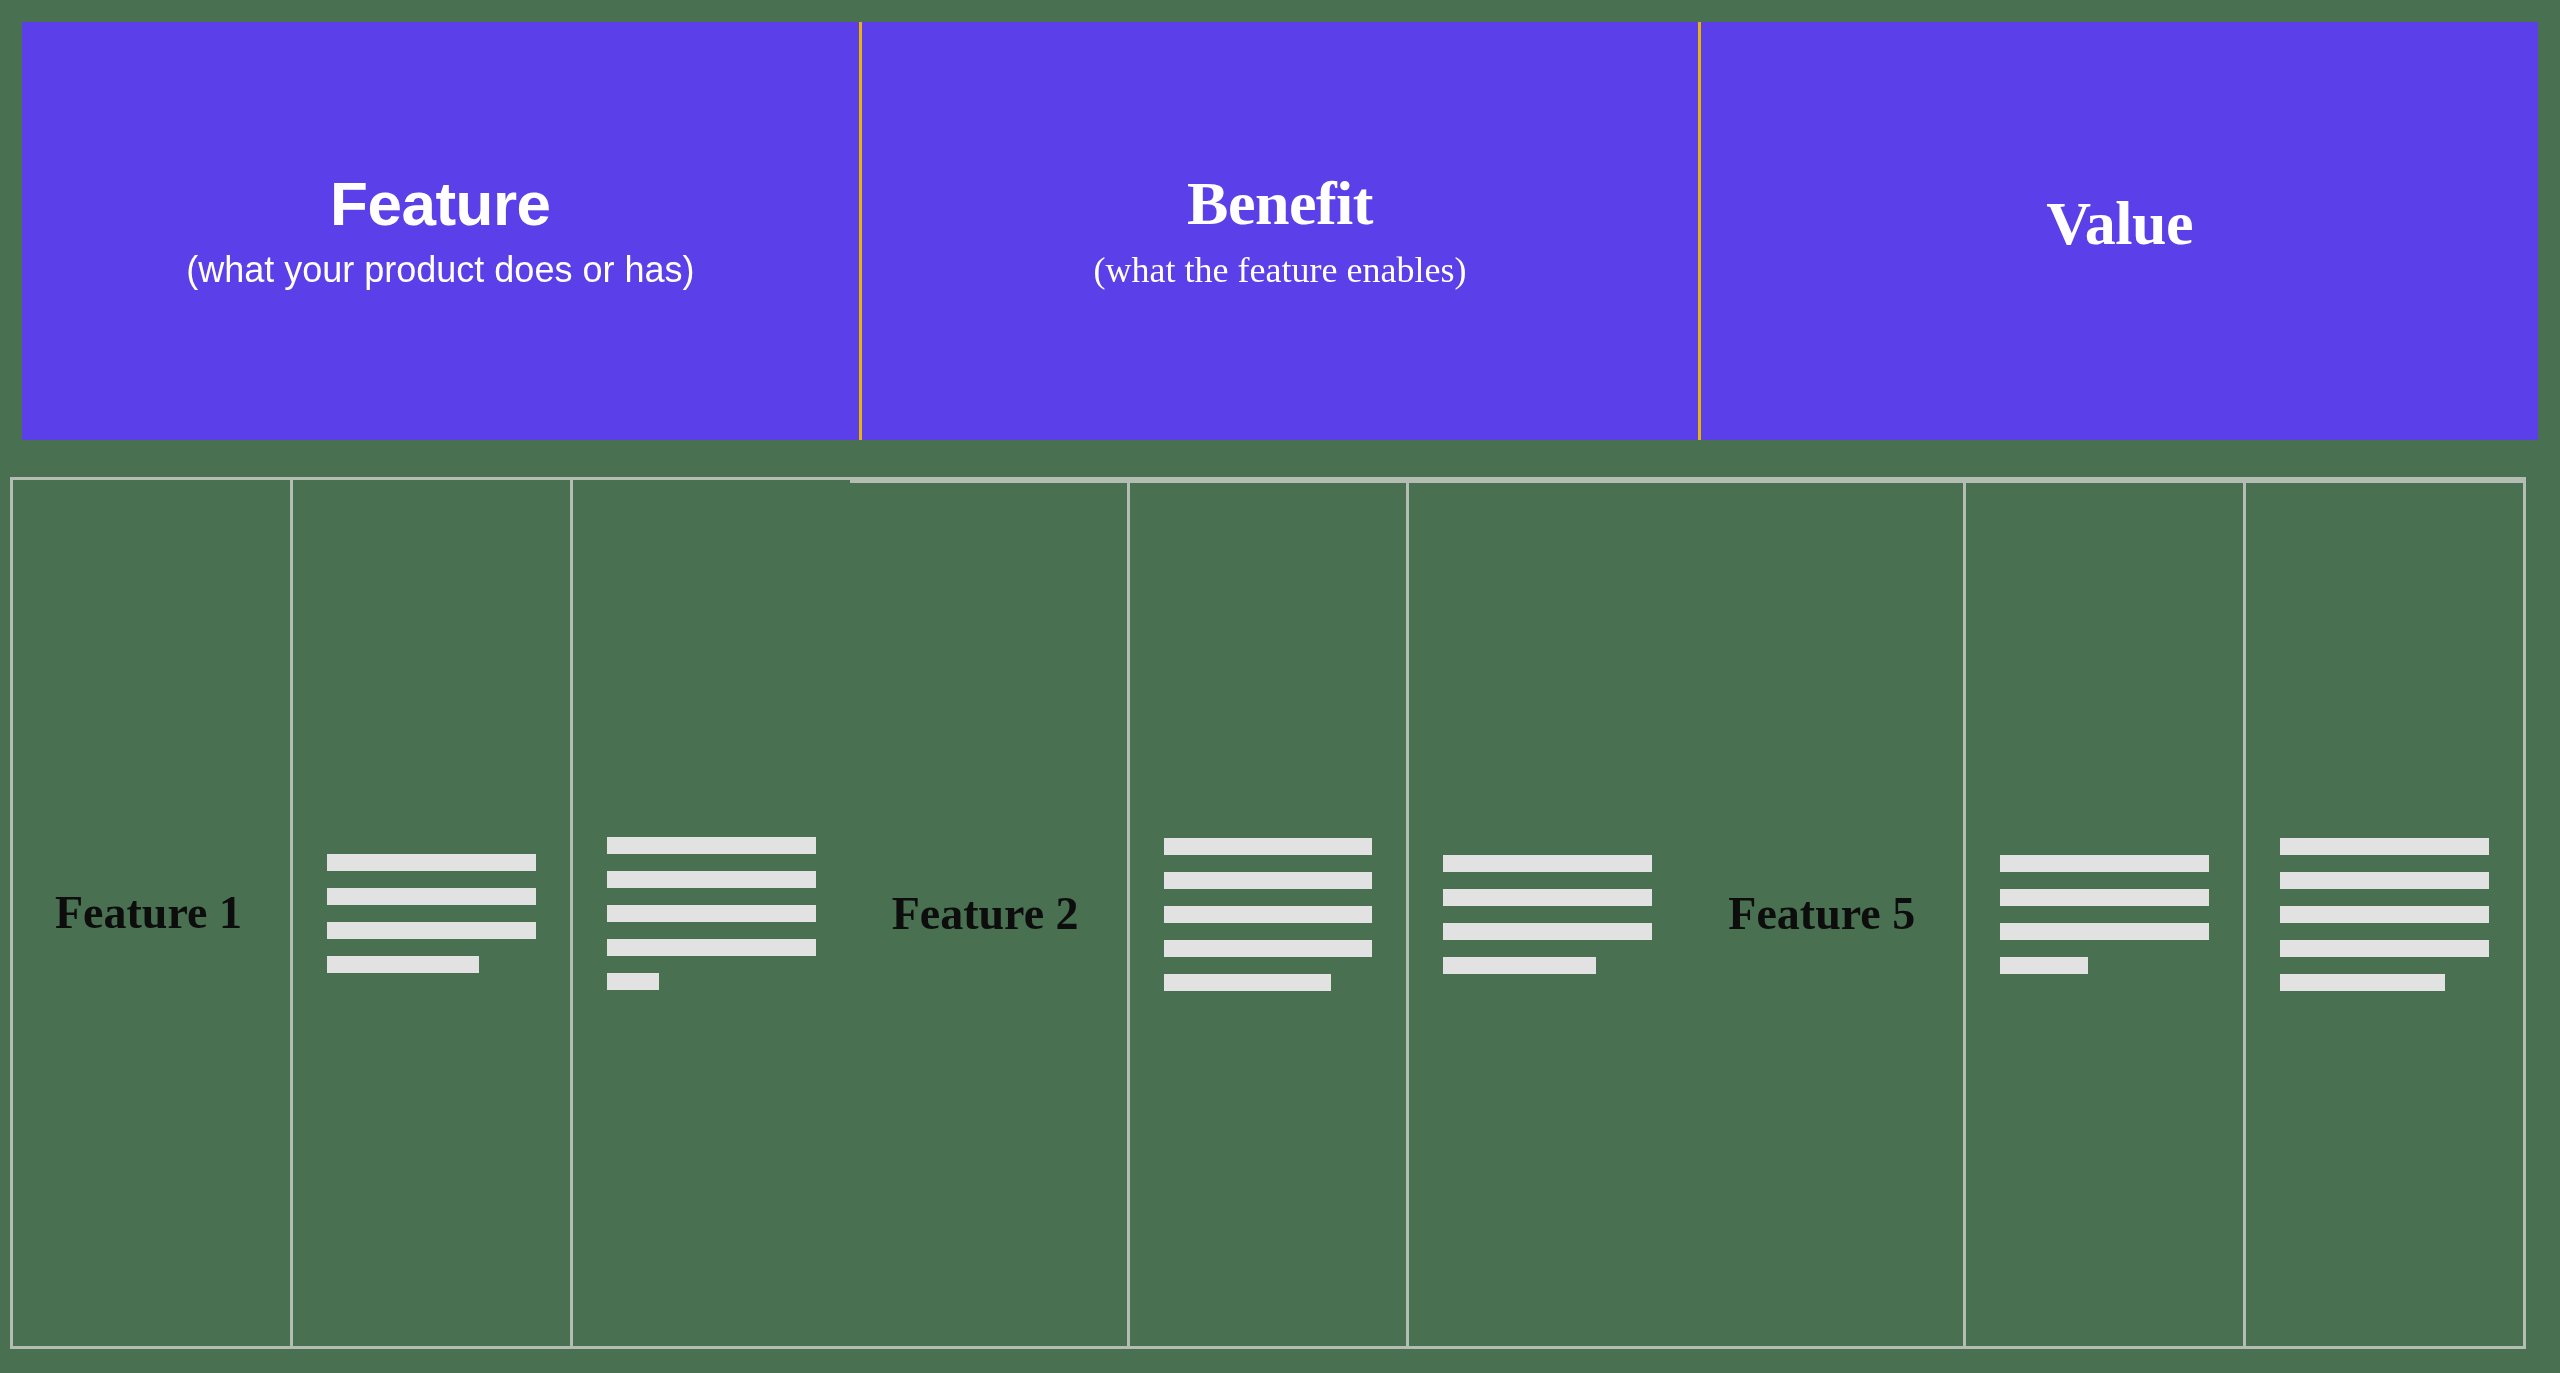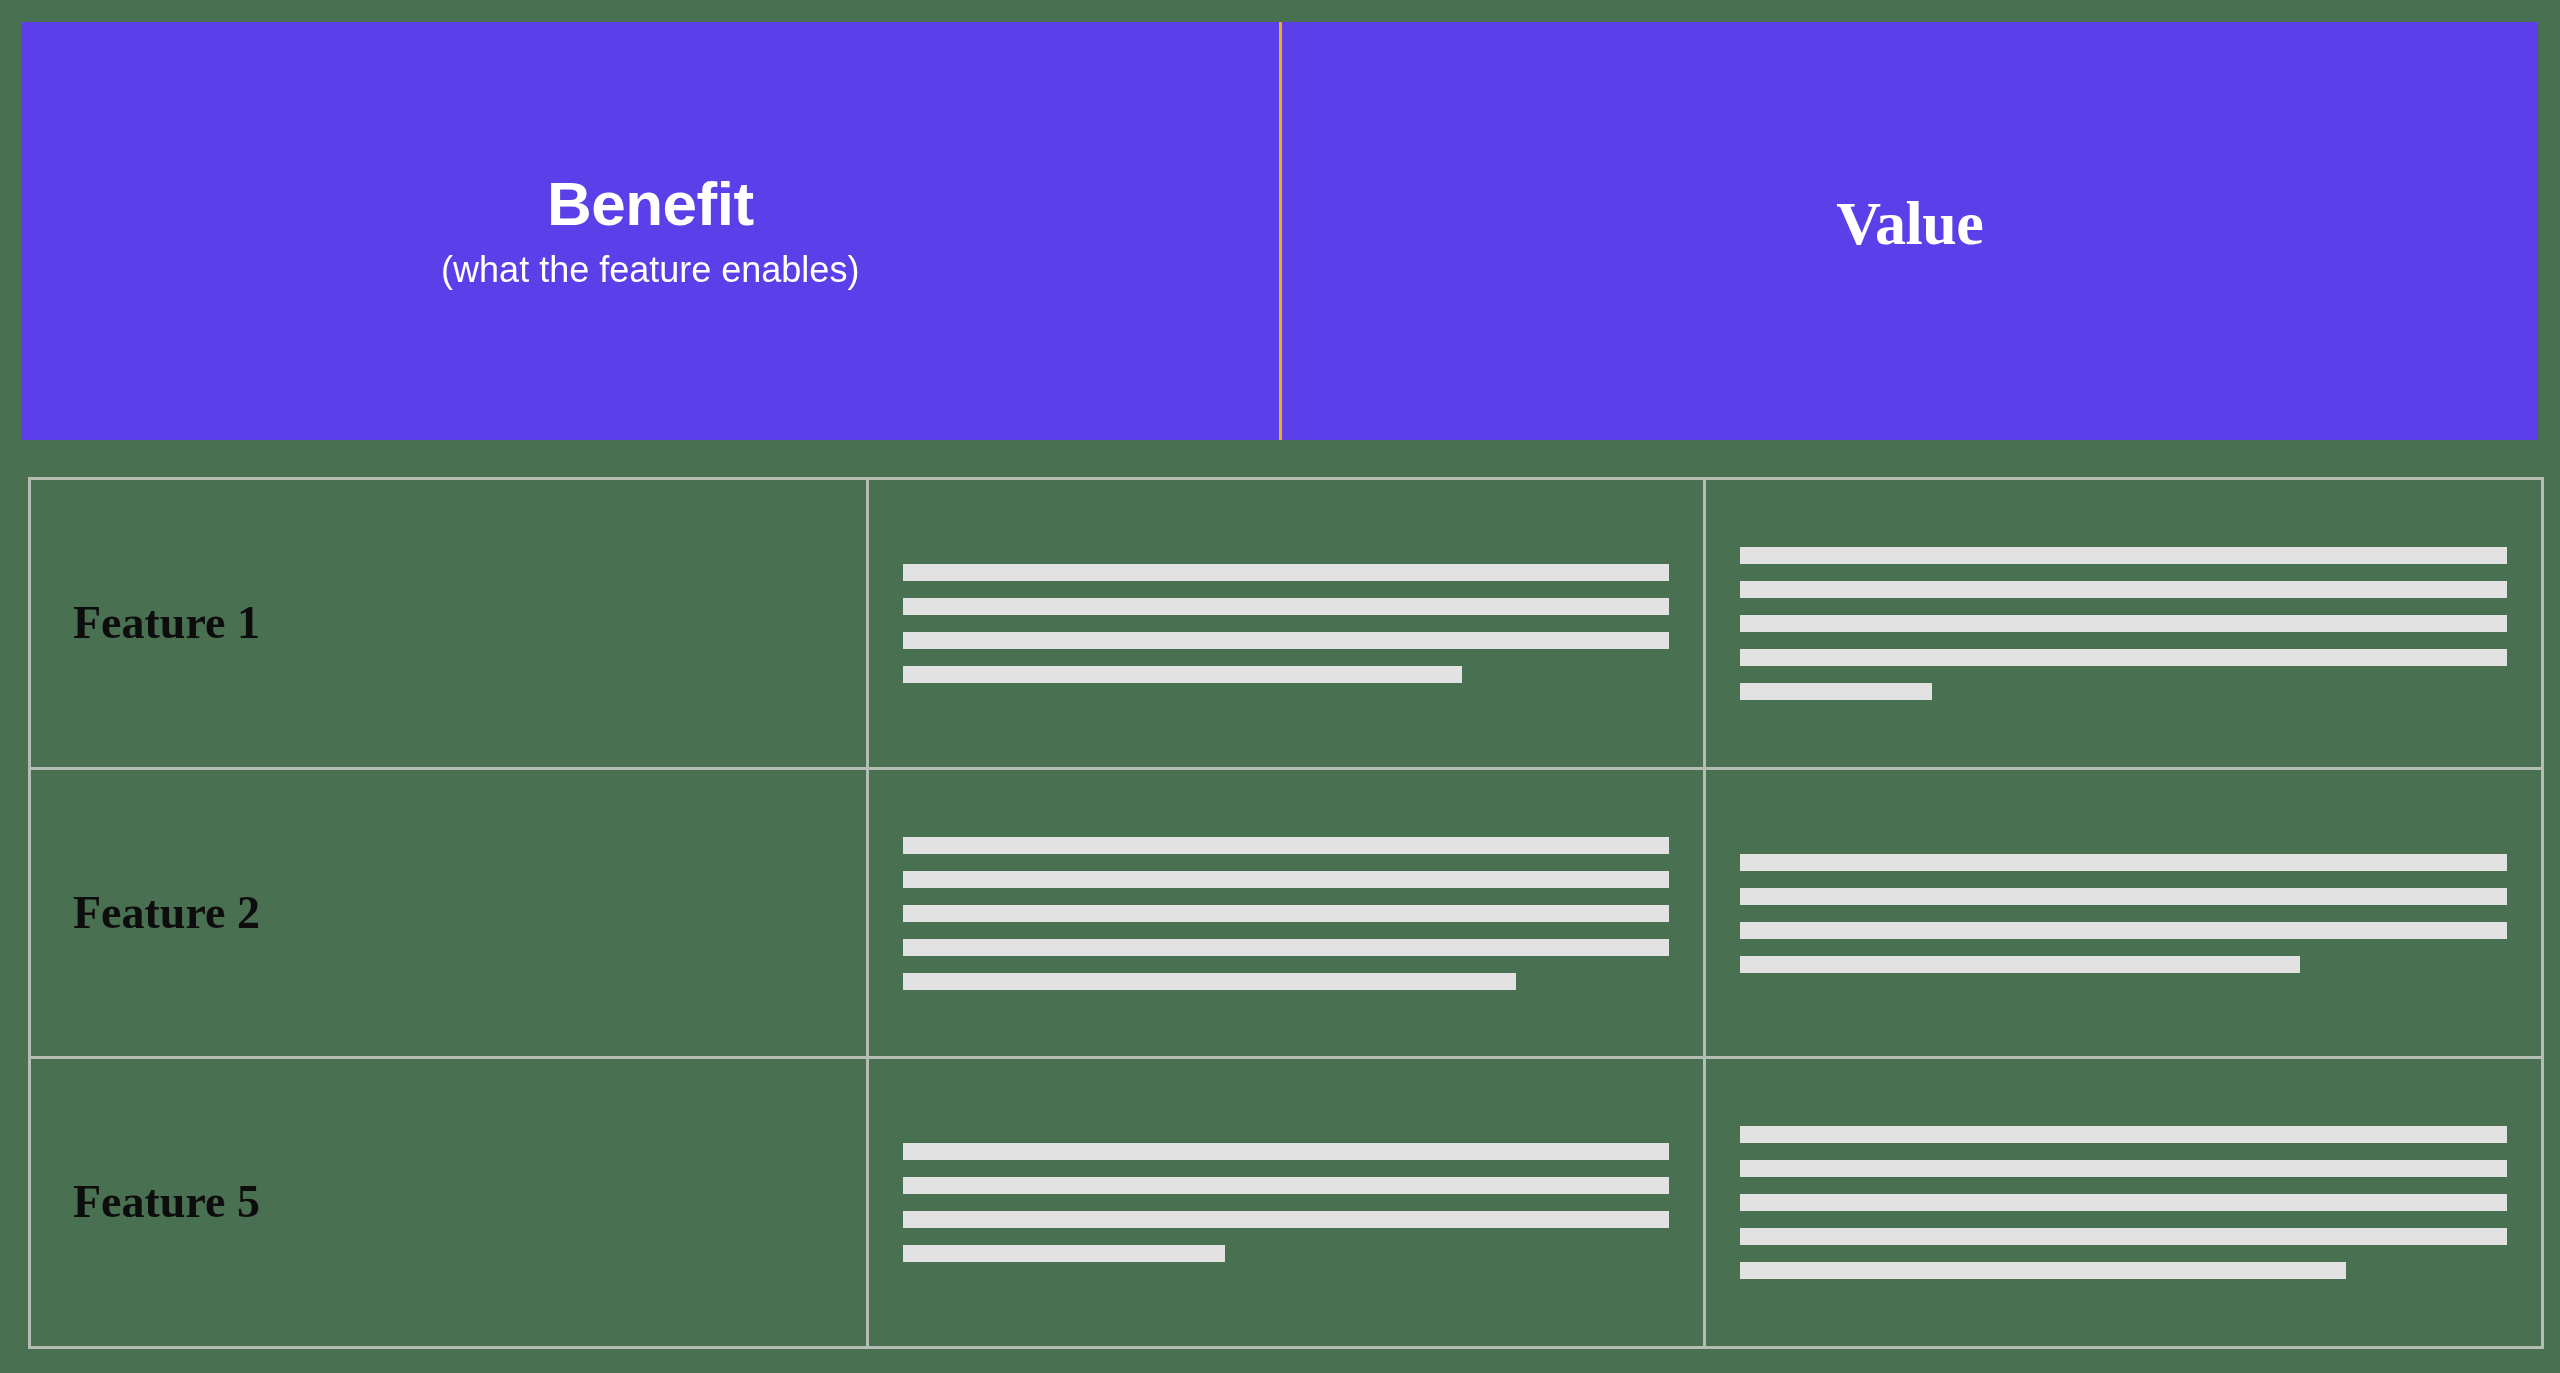--- a/index.html
+++ b/index.html
@@ -60,28 +60,27 @@
     font-size: 36px;
     font-weight: 400;
     line-height: 1.12;
     margin: 0;
     max-width: 760px;
   }
 
   
   .body-table {
     position: absolute;
-    left: 28px;
+    left: 10px;
     top: 477px;
     width: 2516px;
     height: 872px;
     box-sizing: border-box;
     border: 3px solid #b3bdb3;
     display: flex;
-    flex-direction: column;
   }
   .body-row {
     flex: 1 1 0;
     display: flex;
     min-height: 0;
   }
   .body-row + .body-row {
     border-top: 3px solid #b3bdb3;
   }
   .body-cell {
@@ -119,20 +118,24 @@
     background: #e2e2e2;
   }
 </style>
 </head>
 <body>
 
 <div class="board">
 
   <div class="header-row">
 
+    <div class="header-cell">
+      <div class="header-title">Feature</div>
+      <div class="header-sub">(what your product does or has)</div>
+    </div>
 
     <div class="header-cell">
       <div class="header-title">Benefit</div>
       <div class="header-sub">(what the feature enables)</div>
     </div>
 
     <div class="header-cell">
       <div class="header-title">Value</div>
     </div>
 

